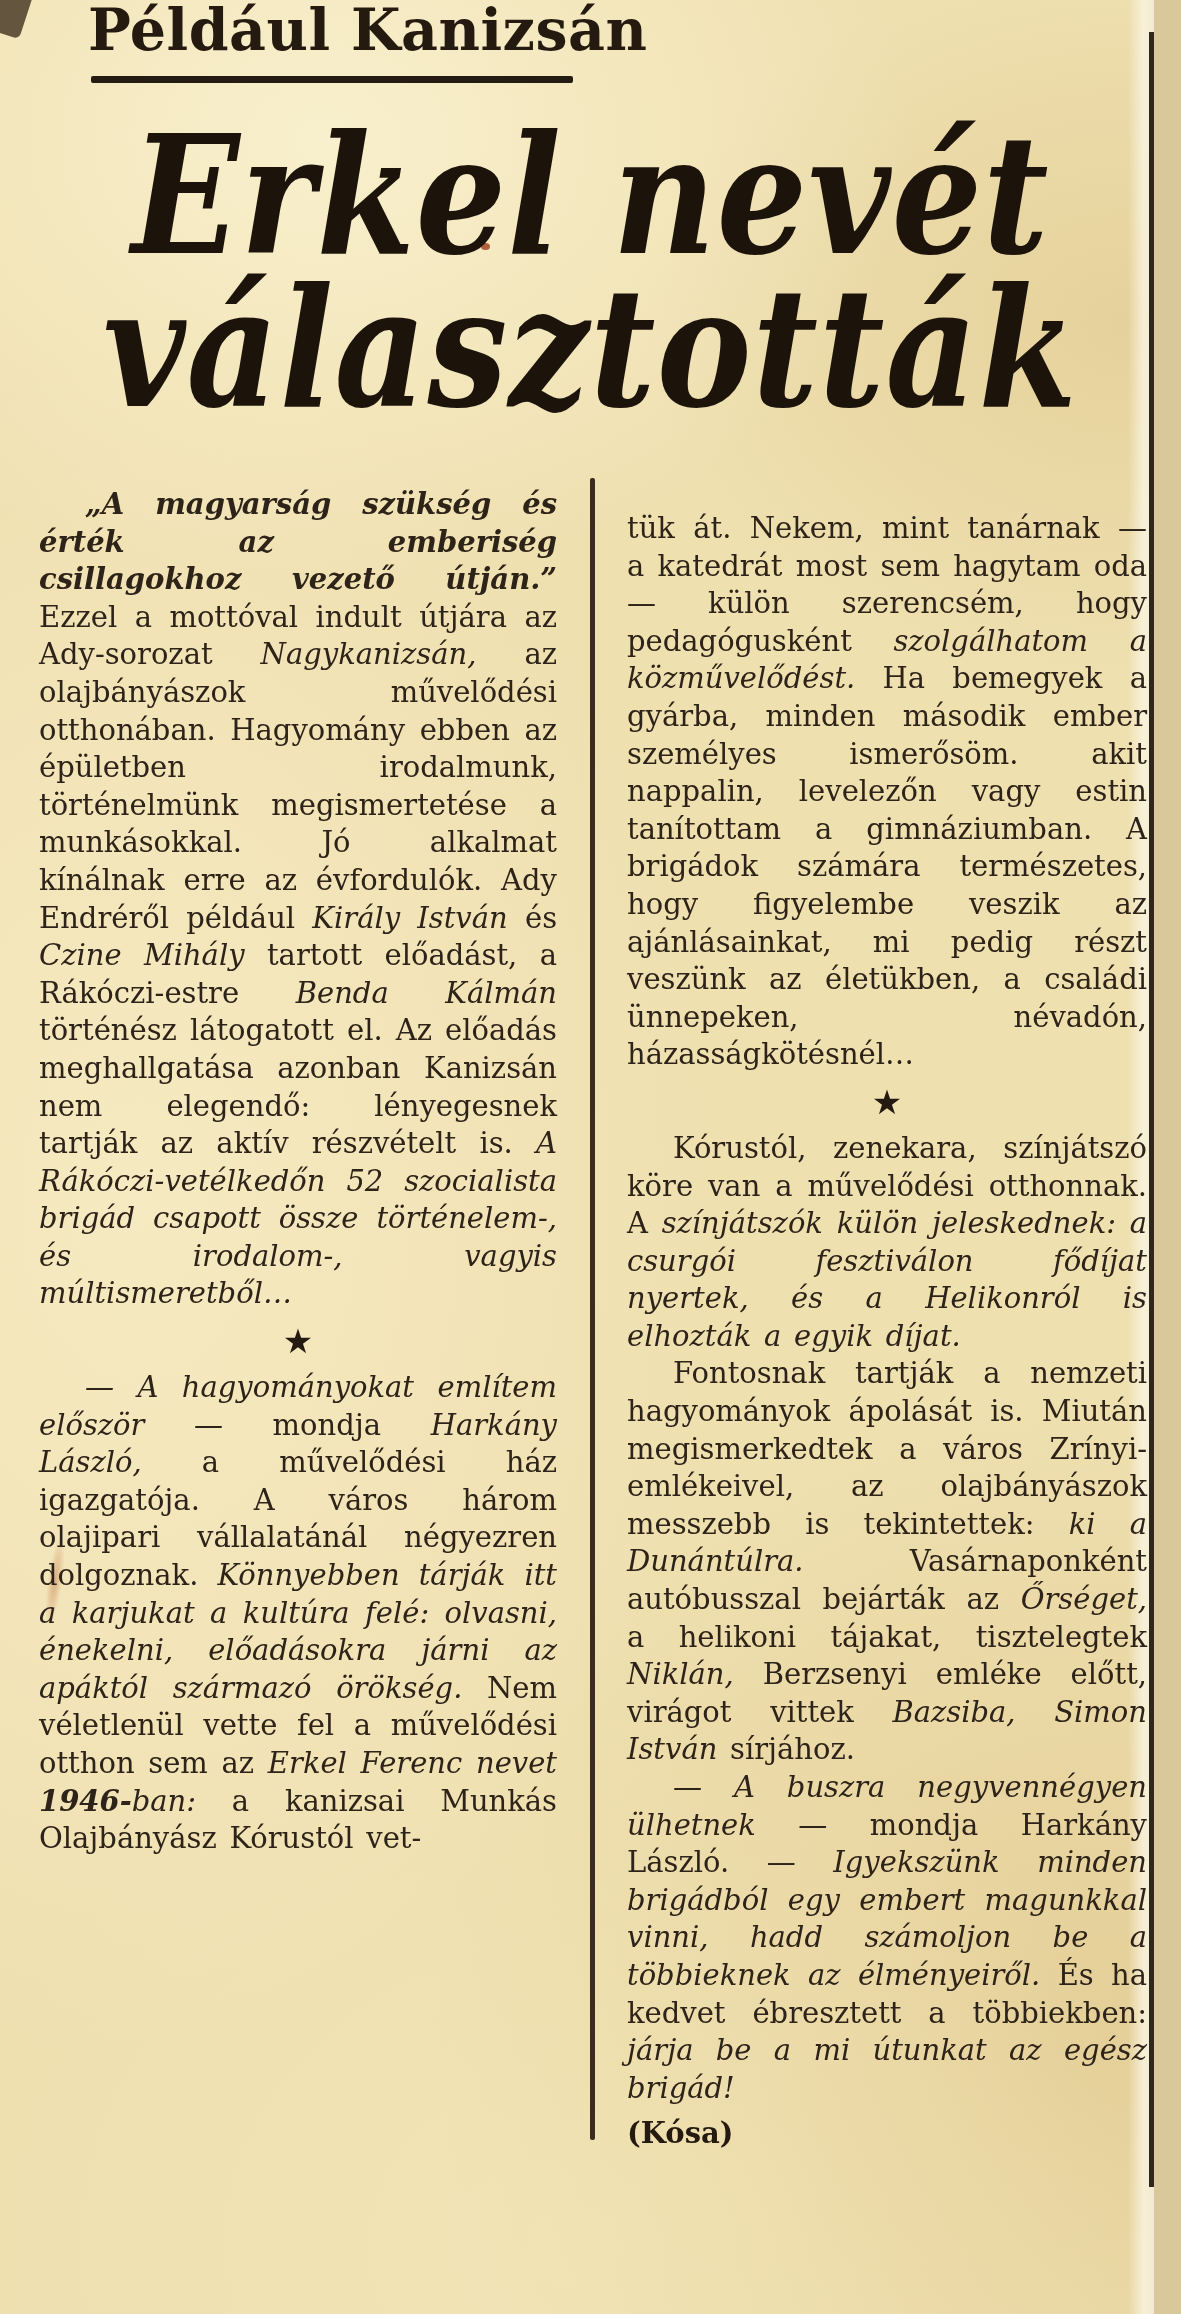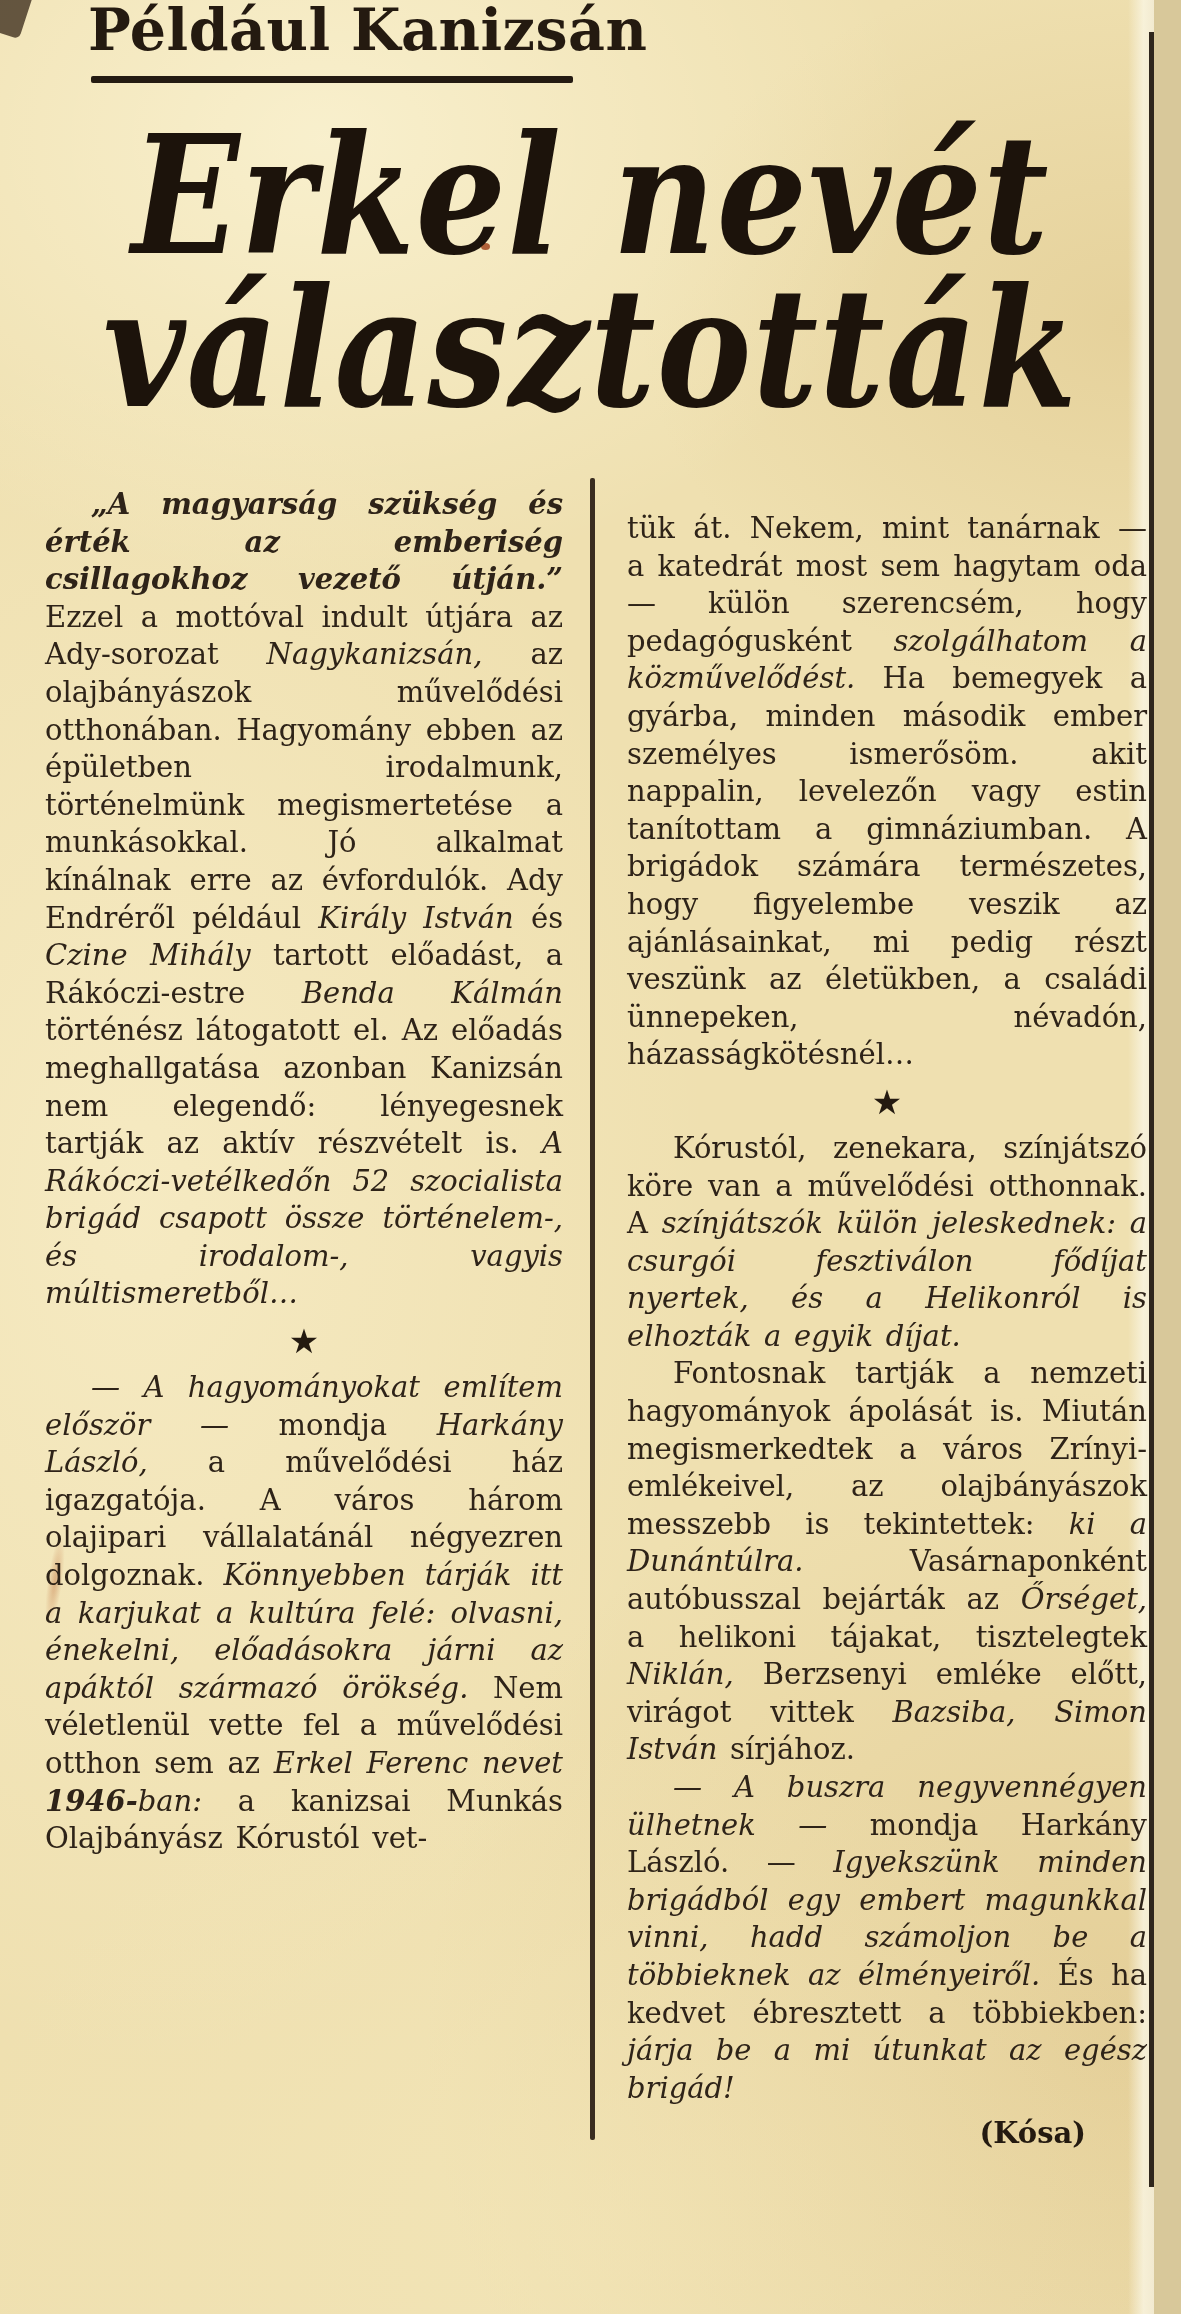--- a/index.html
+++ b/index.html
@@ -33,29 +33,29 @@
     margin:0; text-align:center;
     font-size:142px; line-height:132px; font-weight:bold; font-style:italic;
     color:#1c130b; letter-spacing:1px;
     transform:scaleY(1.16); transform-origin:top center;
   }
   .headline-line { display:block; }
   
   .article-body { position:absolute; left:0; top:486px; width:1181px; }
   .column { position:absolute; top:0; text-align:justify;
             font-size:29px; line-height:37.6px; word-spacing:3.5px; }
-  .column-left  { left:45px;  width:518px; }
+  .column-left  { left:39px;  width:518px; }
   .column-right { left:627px; width:520px; }
   .para { margin:0; text-indent:46px; }
   .para.no-indent { text-indent:0;margin-top:24px; }
   .run-i  { font-style:italic; }
   .run-bi { font-style:italic; font-weight:bold; }
   .star-sep { text-align:center; font-size:34px; line-height:56px;
               text-indent:0; color:#241a10; }
-  .signature { margin:8px 61px 0 0; text-align:right; font-weight:bold;
+  .signature { margin:8px 61px 0 0; font-weight:bold;
                text-indent:0; color:#241a10; }
   
   .column-divider {
     position:absolute; left:590px; top:478px;
     width:5px; height:1662px; background:#3a2d20; border-radius:2px;
   }
   .right-edge-rule {
     position:absolute; left:1149px; top:32px;
     width:6px; height:2155px; background:#2f261c;
   }

